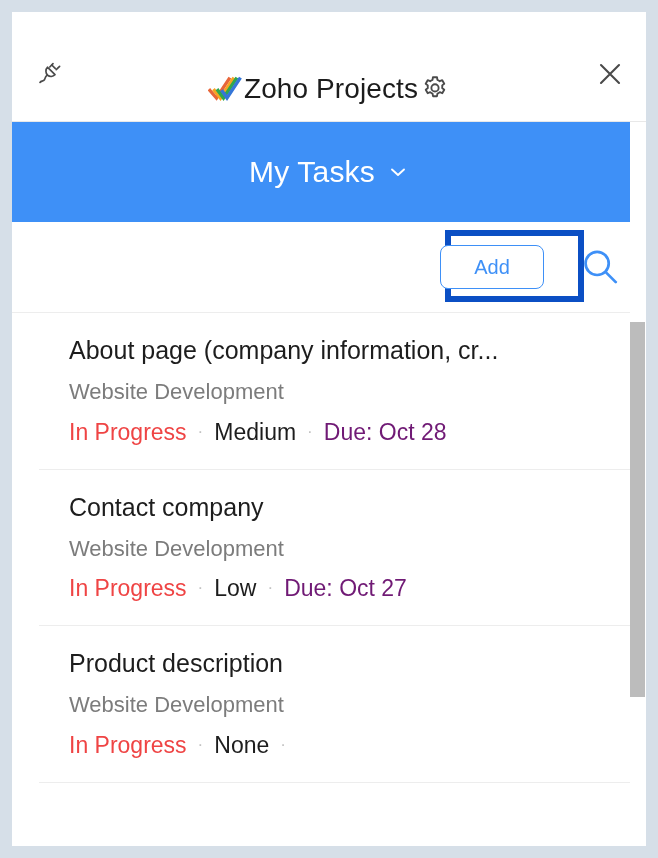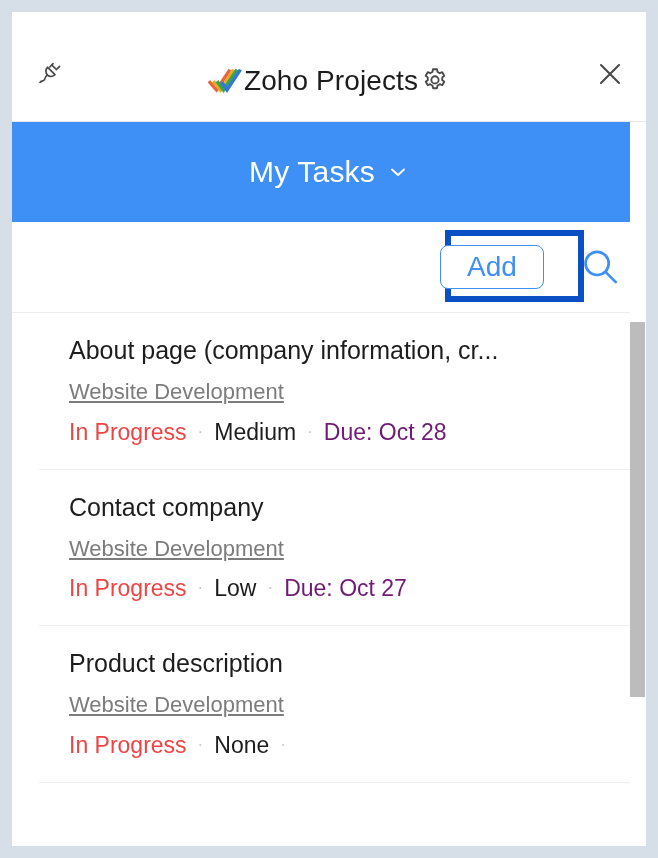--- a/index.html
+++ b/index.html
@@ -45,21 +45,21 @@
     display: flex;
     align-items: center;
     justify-content: center;
     cursor: pointer;
   }
 
   .title-center {
     position: absolute;
     left: 0;
     right: 0;
-    top: 48px;
+    top: 56px;
     height: 42px;
     display: flex;
     align-items: center;
     justify-content: center;
     gap: 2px;
   }
 
   .logo-mark {
     width: 34px;
     height: 30px;
@@ -148,21 +148,21 @@
   .add-button {
     position: relative;
     z-index: 2;
     margin-right: 18px;
     width: 104px;
     height: 44px;
     border: 1.6px solid #3e90f7;
     border-radius: 8px;
     background: #ffffff;
     color: #3e90f7;
-    font-size: 28px;
+    font-size: 20px;
     font-family: inherit;
     font-weight: 400;
     cursor: pointer;
     display: flex;
     align-items: center;
     justify-content: center;
     line-height: 1;
   }
 
   .search-icon {
@@ -202,21 +202,20 @@
     overflow: hidden;
     margin-bottom: 12px;
   }
 
   .task-project {
     font-size: 22px;
     color: #7c7c7c;
     font-weight: 400;
     line-height: 1.25;
     margin-bottom: 12px;
-    text-decoration: underline;
   }
 
   .task-meta {
     display: flex;
     align-items: baseline;
     gap: 0;
     font-size: 23px;
     line-height: 1.25;
     white-space: nowrap;
   }

